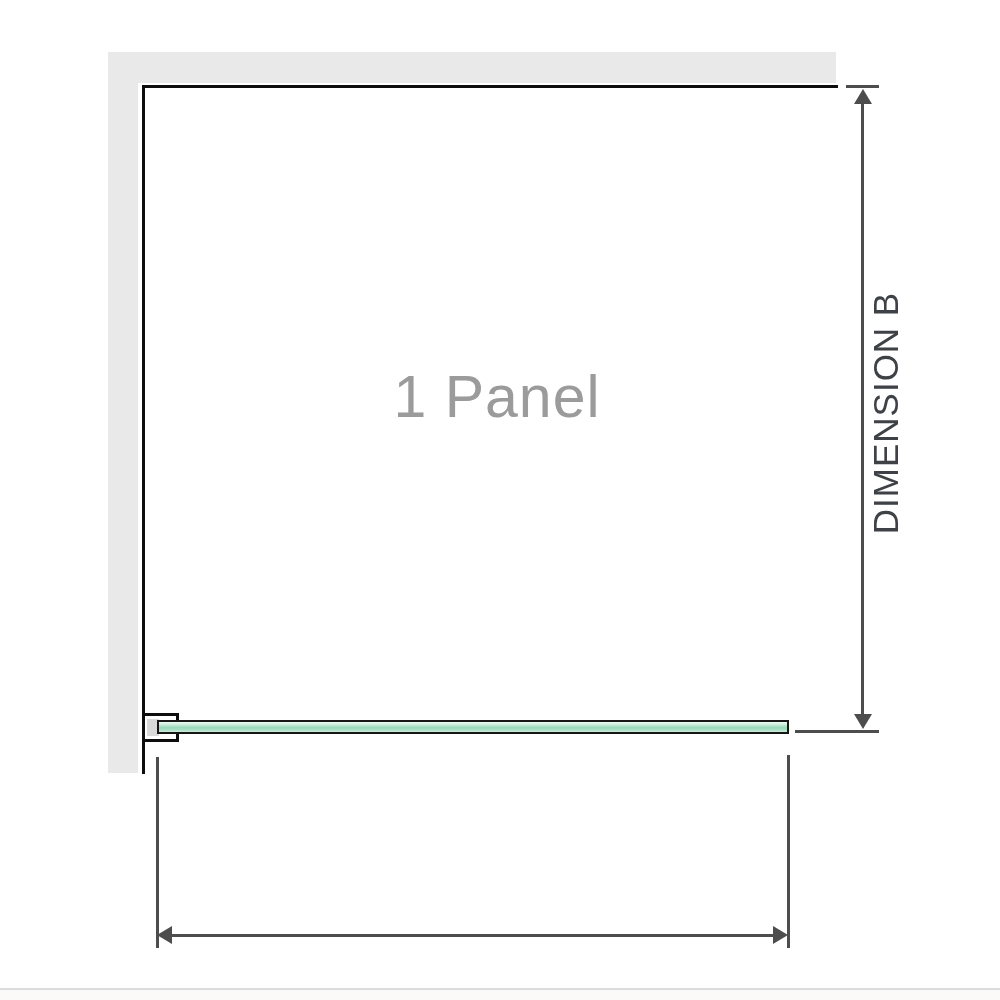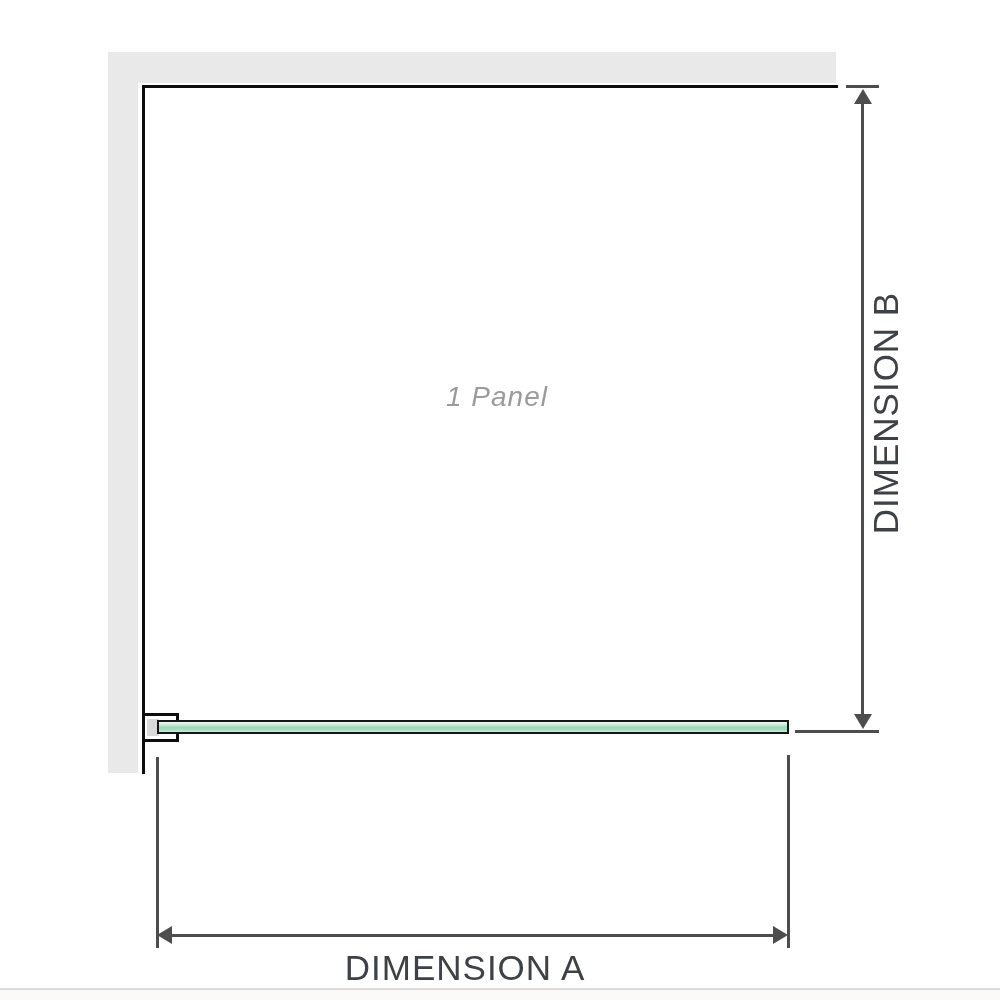--- a/index.html
+++ b/index.html
@@ -24,22 +24,21 @@
 
   
   .outline { background: var(--outline, #0d0d0d); }
   #outline-top  { left: 142px; top: 85px; width: 696px; height: 3px; }
   #outline-left { left: 142px; top: 85px; width: 3px;   height: 689px; }
 
   
   #panel-label {
     left: 497px; top: 397px;
     transform: translate(-50%, -50%);
-    font-size: 28px;
-    font-style: italic;
+    font-size: 59px;
     font-weight: 400;
     color: var(--panel-label, #9b9b9b);
     white-space: nowrap;
     letter-spacing: 1px;
   }
 
   
   #bracket {
     left: 142px; top: 713px; width: 37px; height: 29px;
     border: 3px solid var(--outline, #0d0d0d);
@@ -143,18 +142,17 @@
   <div class="abs dim" id="dim-b-line"></div>
   <div class="abs" id="dim-b-arrow-up"></div>
   <div class="abs" id="dim-b-arrow-down"></div>
   <div class="abs dim-text" id="dim-b-label">DIMENSION B</div>
 
   <div class="abs dim" id="ext-a-left"></div>
   <div class="abs dim" id="ext-a-right"></div>
   <div class="abs dim" id="dim-a-line"></div>
   <div class="abs" id="dim-a-arrow-left"></div>
   <div class="abs" id="dim-a-arrow-right"></div>
-  <div class="abs dim-text" id="dim-a-label">DIMENSION A</div>
 
   <div class="abs" id="page-divider"></div>
   <div class="abs" id="bottom-strip"></div>
 
 </div>
 
 </body></html>

